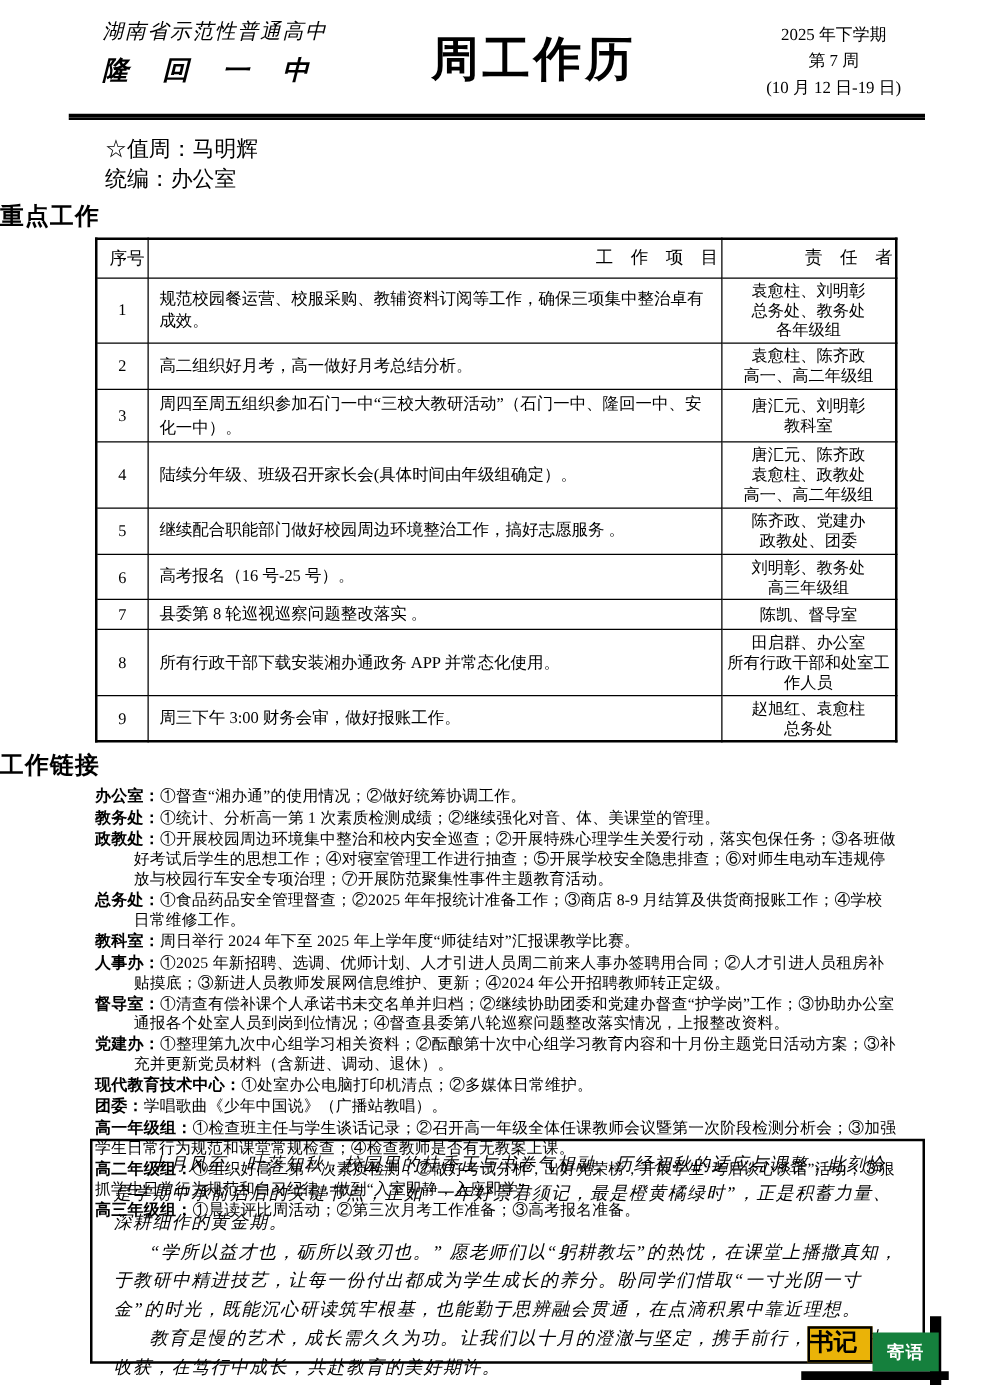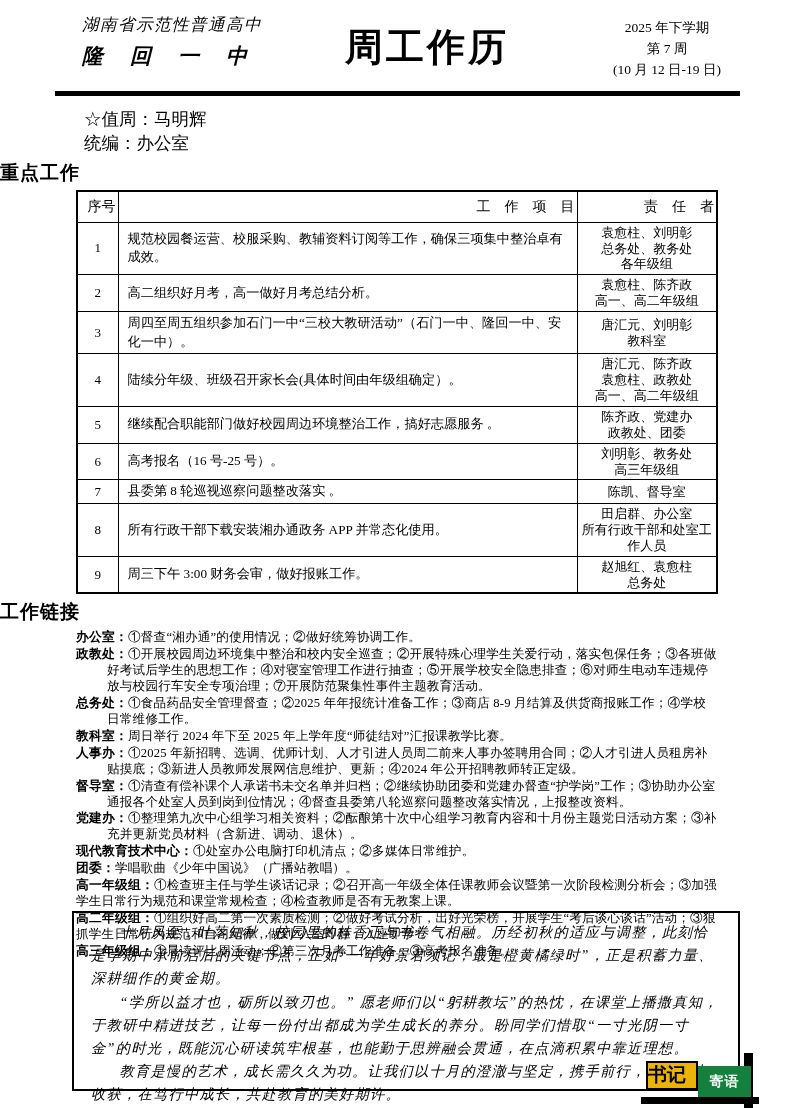--- a/index.html
+++ b/index.html
@@ -163,20 +163,21 @@
         <td class="c-resp">赵旭红、袁愈柱
 总务处</td>
       </tr>
     </tbody>
 </table>
 
 <div class="section-heading">工作链接</div>
 
 <div class="links">
     <p class="link hang"><b class="lk">办公室：</b>①督查“湘办通”的使用情况；②做好统筹协调工作。</p>
+    <p class="link hang"><b class="lk">教务处：</b>①统计、分析高一第 1 次素质检测成绩；②继续强化对音、体、美课堂的管理。</p>
     <p class="link hang"><b class="lk">政教处：</b>①开展校园周边环境集中整治和校内安全巡查；②开展特殊心理学生关爱行动，落实包保任务；③各班做好考试后学生的思想工作；④对寝室管理工作进行抽查；⑤开展学校安全隐患排查；⑥对师生电动车违规停放与校园行车安全专项治理；⑦开展防范聚集性事件主题教育活动。</p>
     <p class="link hang"><b class="lk">总务处：</b>①食品药品安全管理督查；②2025 年年报统计准备工作；③商店 8-9 月结算及供货商报账工作；④学校日常维修工作。</p>
     <p class="link hang"><b class="lk">教科室：</b>周日举行 2024 年下至 2025 年上学年度“师徒结对”汇报课教学比赛。</p>
     <p class="link hang"><b class="lk">人事办：</b>①2025 年新招聘、选调、优师计划、人才引进人员周二前来人事办签聘用合同；②人才引进人员租房补贴摸底；③新进人员教师发展网信息维护、更新；④2024 年公开招聘教师转正定级。</p>
     <p class="link hang"><b class="lk">督导室：</b>①清查有偿补课个人承诺书未交名单并归档；②继续协助团委和党建办督查“护学岗”工作；③协助办公室通报各个处室人员到岗到位情况；④督查县委第八轮巡察问题整改落实情况，上报整改资料。</p>
     <p class="link hang"><b class="lk">党建办：</b>①整理第九次中心组学习相关资料；②酝酿第十次中心组学习教育内容和十月份主题党日活动方案；③补充并更新党员材料（含新进、调动、退休）。</p>
     <p class="link hang"><b class="lk">现代教育技术中心：</b>①处室办公电脑打印机清点；②多媒体日常维护。</p>
     <p class="link hang"><b class="lk">团委：</b>学唱歌曲《少年中国说》（广播站教唱）。</p>
     <p class="link"><b class="lk">高一年级组：</b>①检查班主任与学生谈话记录；②召开高一年级全体任课教师会议暨第一次阶段检测分析会；③加强学生日常行为规范和课堂常规检查；④检查教师是否有无教案上课。</p>
     <p class="link"><b class="lk">高二年级组：</b>①组织好高二第一次素质检测；②做好考试分析，出好光荣榜，开展学生“考后谈心谈话”活动；③狠抓学生日常行为规范和自习纪律，做到“入室即静，入座即学”。</p>

